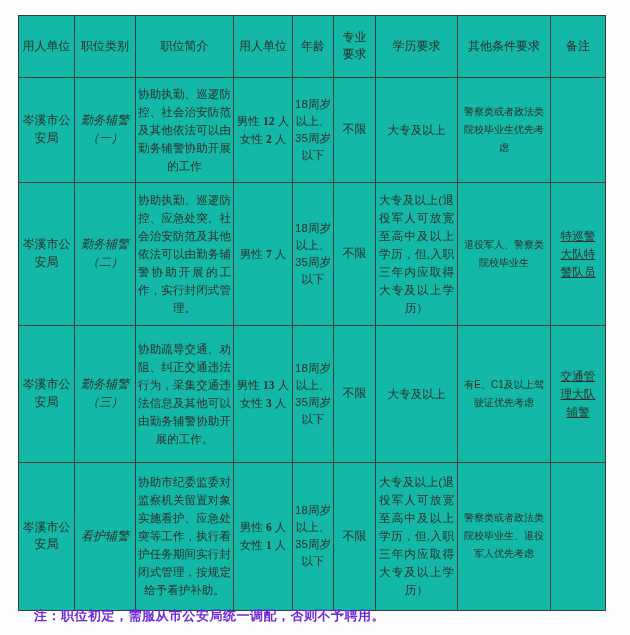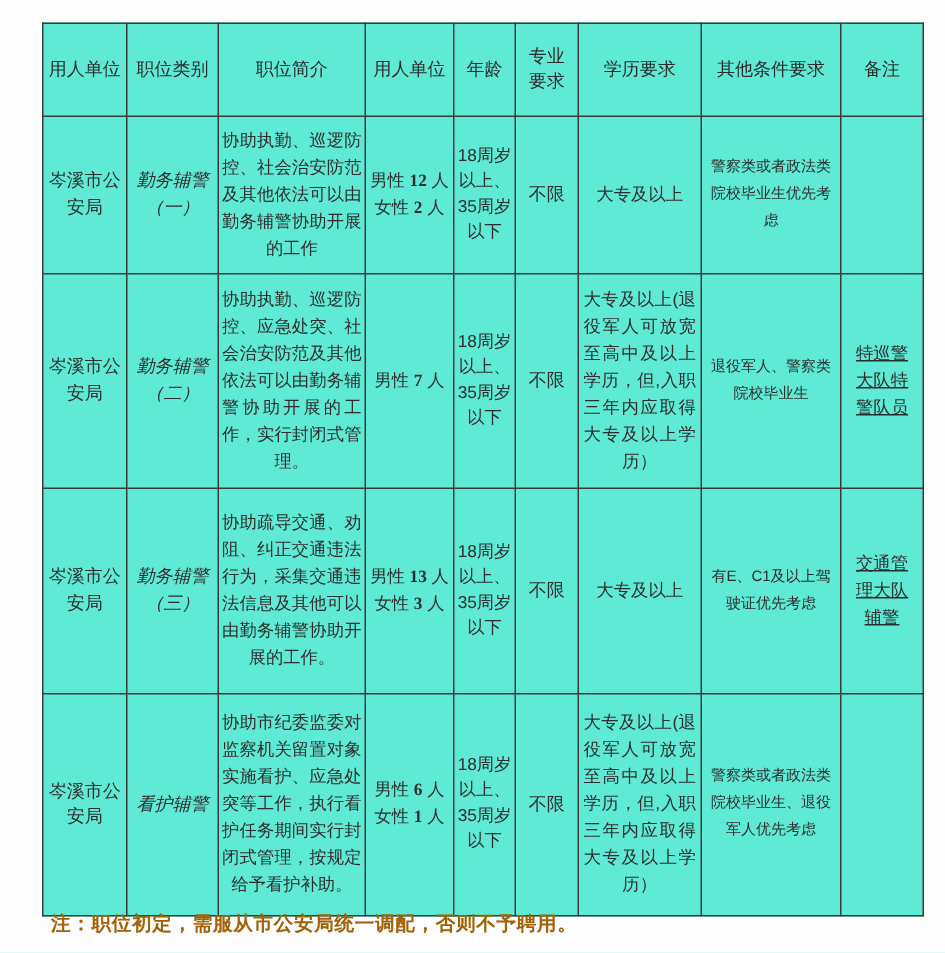--- a/index.html
+++ b/index.html
@@ -5,24 +5,24 @@
   html,body{margin:0;padding:0;background:#ffffff;}
   .page{
     position:relative;
     width:630px;height:635px;
     background:#fdfdfd;
     font-family:"Liberation Sans","DejaVu Sans",sans-serif;
     color:#2d2d2d;
     overflow:hidden;
   }
   table.jobs{
-    position:absolute;left:28px;top:15px;
+    position:absolute;left:18px;top:15px;
     border-collapse:collapse;
     table-layout:fixed;
-    background:#5eead4;
+    background:#14b8a6;
   }
   .jobs th,.jobs td{
     border:1px solid #3a3a3a;
     font-size:12px;
     font-weight:normal;
     text-align:center;
     vertical-align:middle;
     padding:1px 2px;
     line-height:1.45;
     overflow:hidden;
@@ -50,21 +50,21 @@
     padding:1px 4px;
     text-align:center;
   }
   td.age{font-size:11.5px;padding:0 1px;line-height:17px;}
   td.hc{font-size:11.5px;padding:0 1px;line-height:18px;}
   td.cat{padding:1px 5px;font-style:italic;}
   td.remark{font-size:11.6px;padding:1px 6px;line-height:18px;text-decoration:underline;}
   .hc-line b{font-weight:bold;font-family:Liberation Serif, serif;}
   .note{
     position:absolute;left:34px;top:607px;
-    font-size:13px;font-weight:bold;color:#a16207;
+    font-size:13px;font-weight:bold;color:#6d28d9;
     letter-spacing:0.5px;
     white-space:nowrap;
   }
 </style>
 </head>
 <body>
 
 <div class="page">
 
   <table class="jobs">

